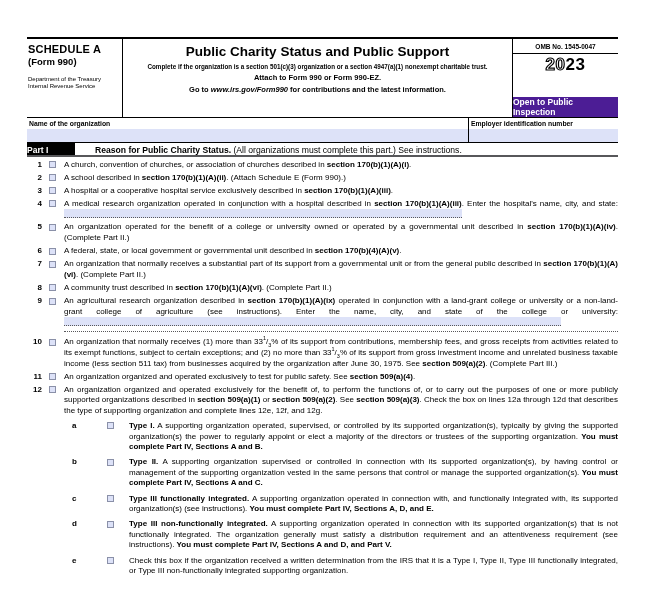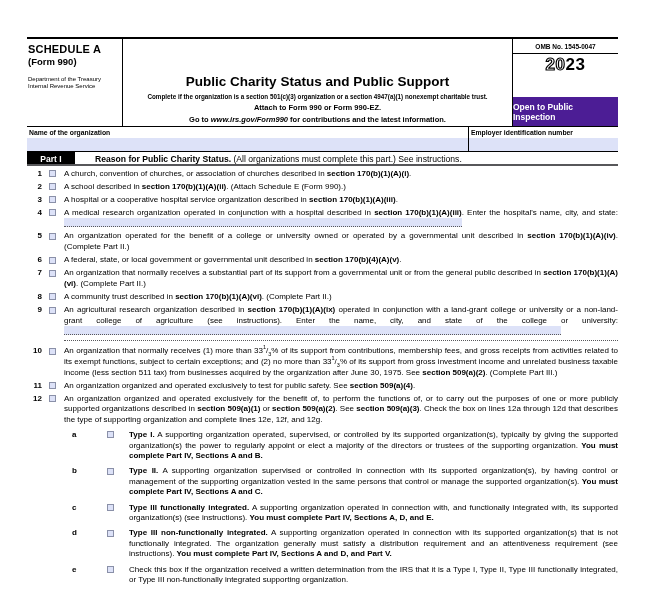--- a/index.html
+++ b/index.html
@@ -13,21 +13,21 @@
 
   
   .header-table{
     display:grid; grid-template-columns:96px 1fr 106px;
     border-top:2px solid #000; border-bottom:1.5px solid #000;
   }
   .cell-left{ border-right:1px solid #000; padding:4px 3px 2px 1px; }
   .sched{ font-size:11px; font-weight:bold; letter-spacing:.2px; }
   .formno{ font-size:9.5px; font-weight:bold; margin-top:1px; }
   .dept{ font-size:6px; line-height:7px; margin-top:9px; }
-  .cell-center{ text-align:center; padding:3px 8px 2px;margin-top:30px; }
+  .cell-center{ text-align:center; padding:3px 8px 2px; }
   .title{ font-size:13.5px; font-weight:bold; margin-top:2px; }
   .sub1{ font-size:6.3px; font-weight:bold; margin-top:4px; }
   .sub2{ font-size:7.5px; font-weight:bold; margin-top:3px; }
   .sub3{ font-size:7.5px; font-weight:bold; margin-top:3px; }
   .ital{ font-style:italic; }
   .cell-right{ border-left:1px solid #000; display:flex; flex-direction:column; }
   .omb{ font-size:6.5px; font-weight:bold; text-align:center; padding:4px 0 3px; border-bottom:1px solid #000; }
   .year{ text-align:center; font-size:17px; font-weight:bold; line-height:22px; height:23px; letter-spacing:.5px; }
   .year .outline{ color:#fff; -webkit-text-stroke:1.2px #000; }
   .openbox{ flex:1; background:#4c1d95; color:#fff; font-weight:bold; font-size:8.5px; line-height:10px;
@@ -35,21 +35,21 @@
 
   
   .org-row{ display:grid; grid-template-columns:1fr 150px; border-bottom:1.5px solid #000; }
   .org-ein{ border-left:1px solid #000; }
   .org-lbl{ font-size:6.8px; font-weight:bold; padding:2px 0 1px 2px; height:11px; }
   .org-input{ height:13px; background:#dde2f8; }
 
   
   .part-bar{ display:flex; align-items:stretch; height:14px; border-bottom:2.5px solid #57575a; }
   .part-label{ background:#000; color:#fff; font-weight:bold; font-size:8.5px; width:48px;
-    text-align:center; line-height:14px; }
+    text-align:left; line-height:14px; }
   .part-title{ font-size:8.6px; line-height:14px; margin-left:20px; white-space:nowrap; }
   .b{ font-weight:bold; }
 
   
   .intro{ font-size:8px; line-height:10px; margin-top:3px; }
   .items{ margin-top:1px; }
   .item{ display:flex; margin-top:2.5px; }
   .item .num{ flex:none; width:15px; text-align:right; font-weight:bold; font-size:8px; line-height:10.6px; }
   .item .cbwrap{ flex:none; width:22px; padding-left:7px; }
   .checkbox{ display:block; width:7px; height:7px; border:1px solid #8a90a8; background:#dde2f8; margin-top:1.5px; }
@@ -124,21 +124,21 @@
           <span class="checkbox"></span>
         </span>
       <span class="itext"><span>A school described in </span><span class="b">section 170(b)(1)(A)(ii)</span><span>. (Attach Schedule E (Form 990).)</span></span>
     </div>
 
     <div class="item">
       <span class="num">3</span>
       <span class="cbwrap">
           <span class="checkbox"></span>
         </span>
-      <span class="itext"><span>A hospital or a cooperative hospital service organization described in </span><span class="b">section 170(b)(1)(A)(iii)</span><span>.</span></span>
+      <span class="itext"><span>A hospital or a cooperative hospital service exclusively described in </span><span class="b">section 170(b)(1)(A)(iii)</span><span>.</span></span>
     </div>
 
     <div class="item">
       <span class="num">4</span>
       <span class="cbwrap">
           <span class="checkbox"></span>
         </span>
       <span class="itext"><span>A medical research organization operated in conjunction with a hospital described in </span><span class="b">section 170(b)(1)(A)(iii)</span><span>. Enter the hospital's name, city, and state: </span><span class="inline-field" style="width: 398px;"></span></span>
     </div>
 

